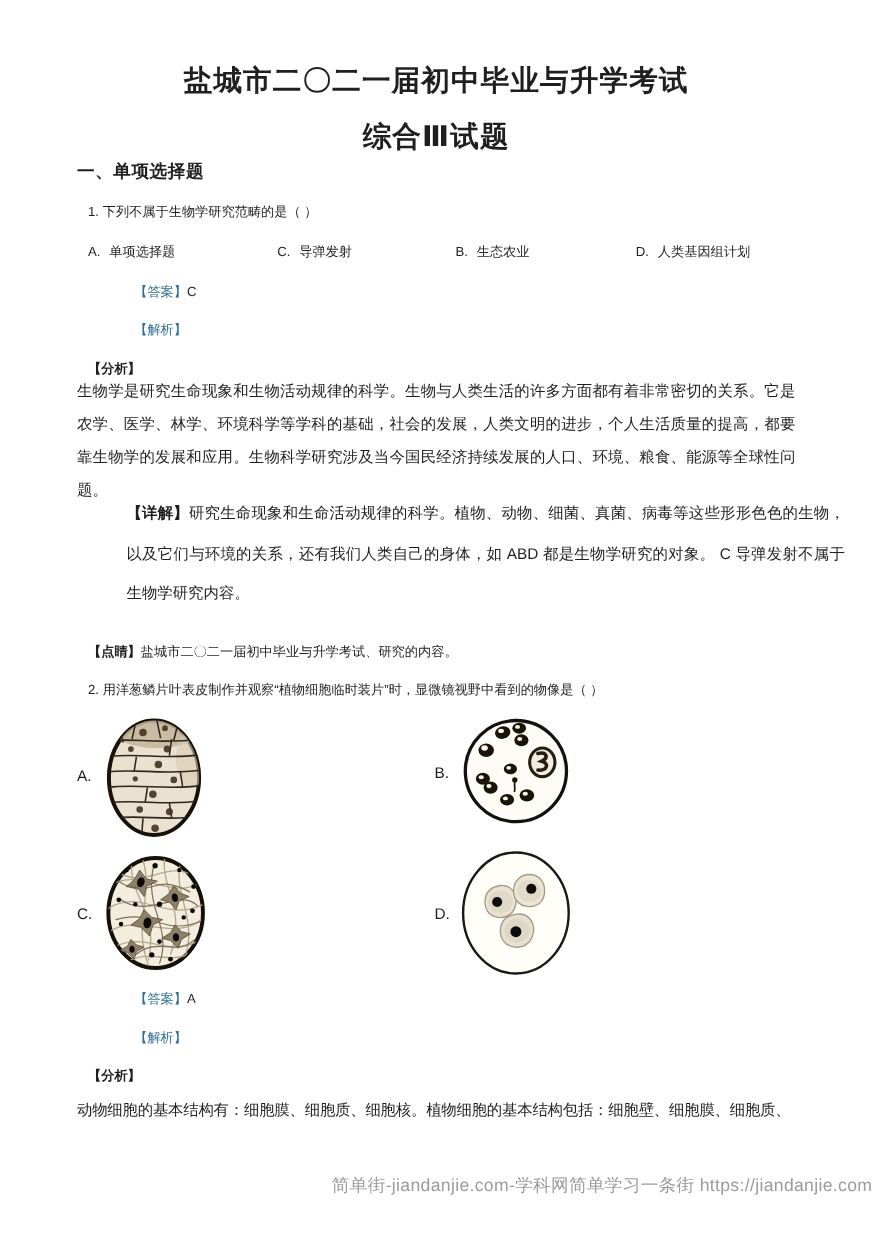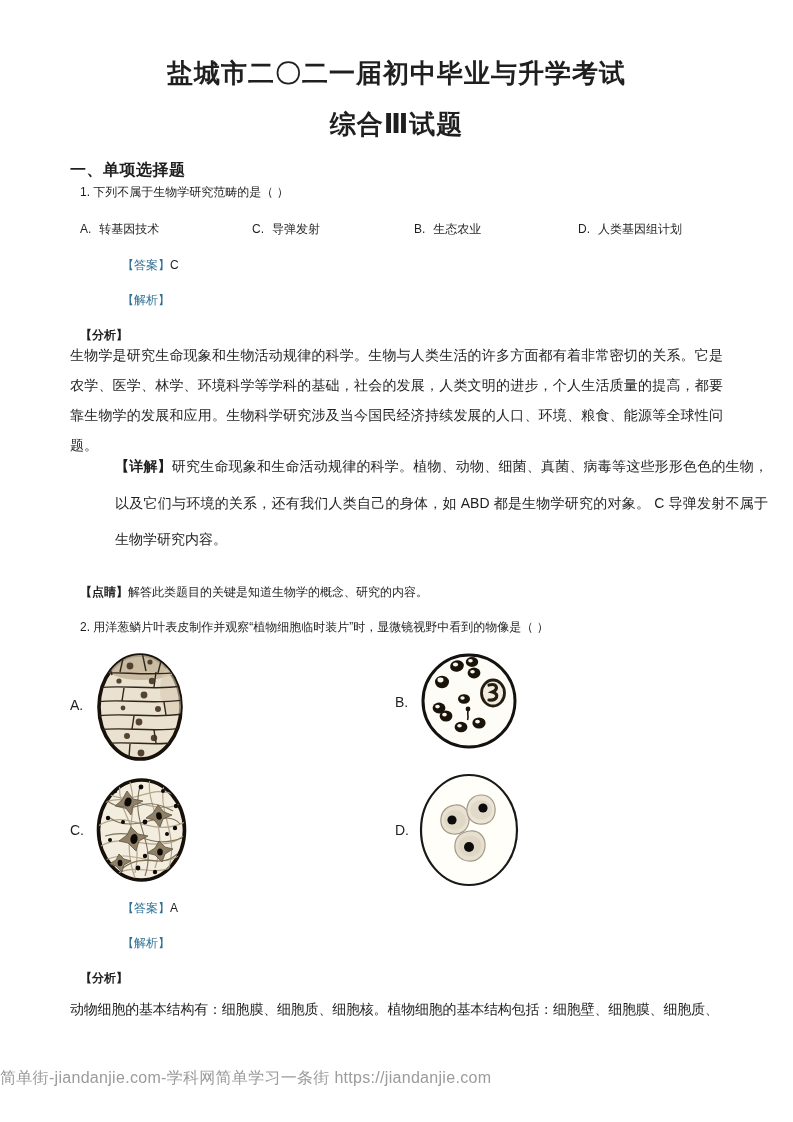--- a/index.html
+++ b/index.html
@@ -37,38 +37,38 @@
   .para.lh30{line-height:30px;}
   .para.lh36{line-height:36.5px;margin-left:45px;}
   .blue-label{color:var(--label-blue);margin-left:42px;}
   .bold-label{font-weight:bold;}
   .options-row{display:flex;}
   .options-row .opt{display:inline-block;}
   .opt-a{width:172px;} .opt-b{width:164px;} .opt-c{width:162px;}
   .opt .k{margin-right:8px;}
   .img-label{font-size:14px;}
   .footer{
-    left:0; width:793px; text-align:left;
+    left:0; width:793px; text-align:right;
     font-size:16px; color:var(--footer-gray); letter-spacing:.3px;
   }
   svg{display:block;}
 </style>
 </head>
 <body>
 
 <div class="page">
 
   <div class="abs doc-title" style="top:56px;">盐城市二〇二一届初中毕业与升学考试</div>
   <div class="abs doc-title" style="top:107px;">综合Ⅲ试题</div>
-  <div class="abs section-heading" style="top:160px;">一、单项选择题</div>
+  <div class="abs section-heading" style="top:146px;">一、单项选择题</div>
 
   <div class="abs bodyline" style="top:181px;">1. 下列不属于生物学研究范畴的是（      ）</div>
 
   <div class="abs bodyline options-row" style="top:218px;">
-    <span class="opt opt-a"><span class="k">A.</span><span>转基因技术</span></span>
+    <span class="opt opt-a"><span class="k">A.</span><span>单项选择题</span></span>
     <span class="opt opt-c"><span class="k">C.</span><span>导弹发射</span></span>
     <span class="opt opt-b"><span class="k">B.</span><span>生态农业</span></span>
     <span class="opt"><span class="k">D.</span><span>人类基因组计划</span></span>
   </div>
 
   <div class="abs bodyline" style="top:254px;">
     <span class="blue-label">【答案】</span><span>C</span>
   </div>
 
   <div class="abs bodyline" style="top:289px;">
@@ -80,21 +80,21 @@
   </div>
 
   <div class="abs para lh30" style="top:340px;">生物学是研究生命现象和生物活动规律的科学。生物与人类生活的许多方面都有着非常密切的关系。它是农学、医学、林学、环境科学等学科的基础，社会的发展，人类文明的进步，个人生活质量的提高，都要靠生物学的发展和应用。生物科学研究涉及当今国民经济持续发展的人口、环境、粮食、能源等全球性问题。</div>
 
   <div class="abs para lh36" style="top:448px;">
     <span class="bold-label">【详解】</span><span>研究生命现象和生命活动规律的科学。植物、动物、细菌、真菌、病毒等这些形形色色的生物，以及它们与环境的关系，还有我们人类自己的身体，如 ABD 都是生物学研究的对象。 C 导弹发射不属于生物学研究内容。</span>
   </div>
 
 
   <div class="abs bodyline" style="top:581px;">
-    <span class="bold-label">【点睛】</span><span>解答此类题目的关键是知道生物学的概念、研究的内容。</span>
+    <span class="bold-label">【点睛】</span><span>盐城市二〇二一届初中毕业与升学考试、研究的内容。</span>
   </div>
 
   <div class="abs bodyline" style="top:616px;">2. 用洋葱鳞片叶表皮制作并观察“植物细胞临时装片”时，显微镜视野中看到的物像是（      ）</div>
 
   <div class="abs img-label" style="left:70px;top:697px;">A.</div>
   <div class="abs" style="left:94px;top:650px;">
     <svg width="92" height="114" viewBox="0 0 92 114">
       <defs>
           <clipPath id="clipA">
             <ellipse cx="46" cy="57" rx="41" ry="52"></ellipse>

